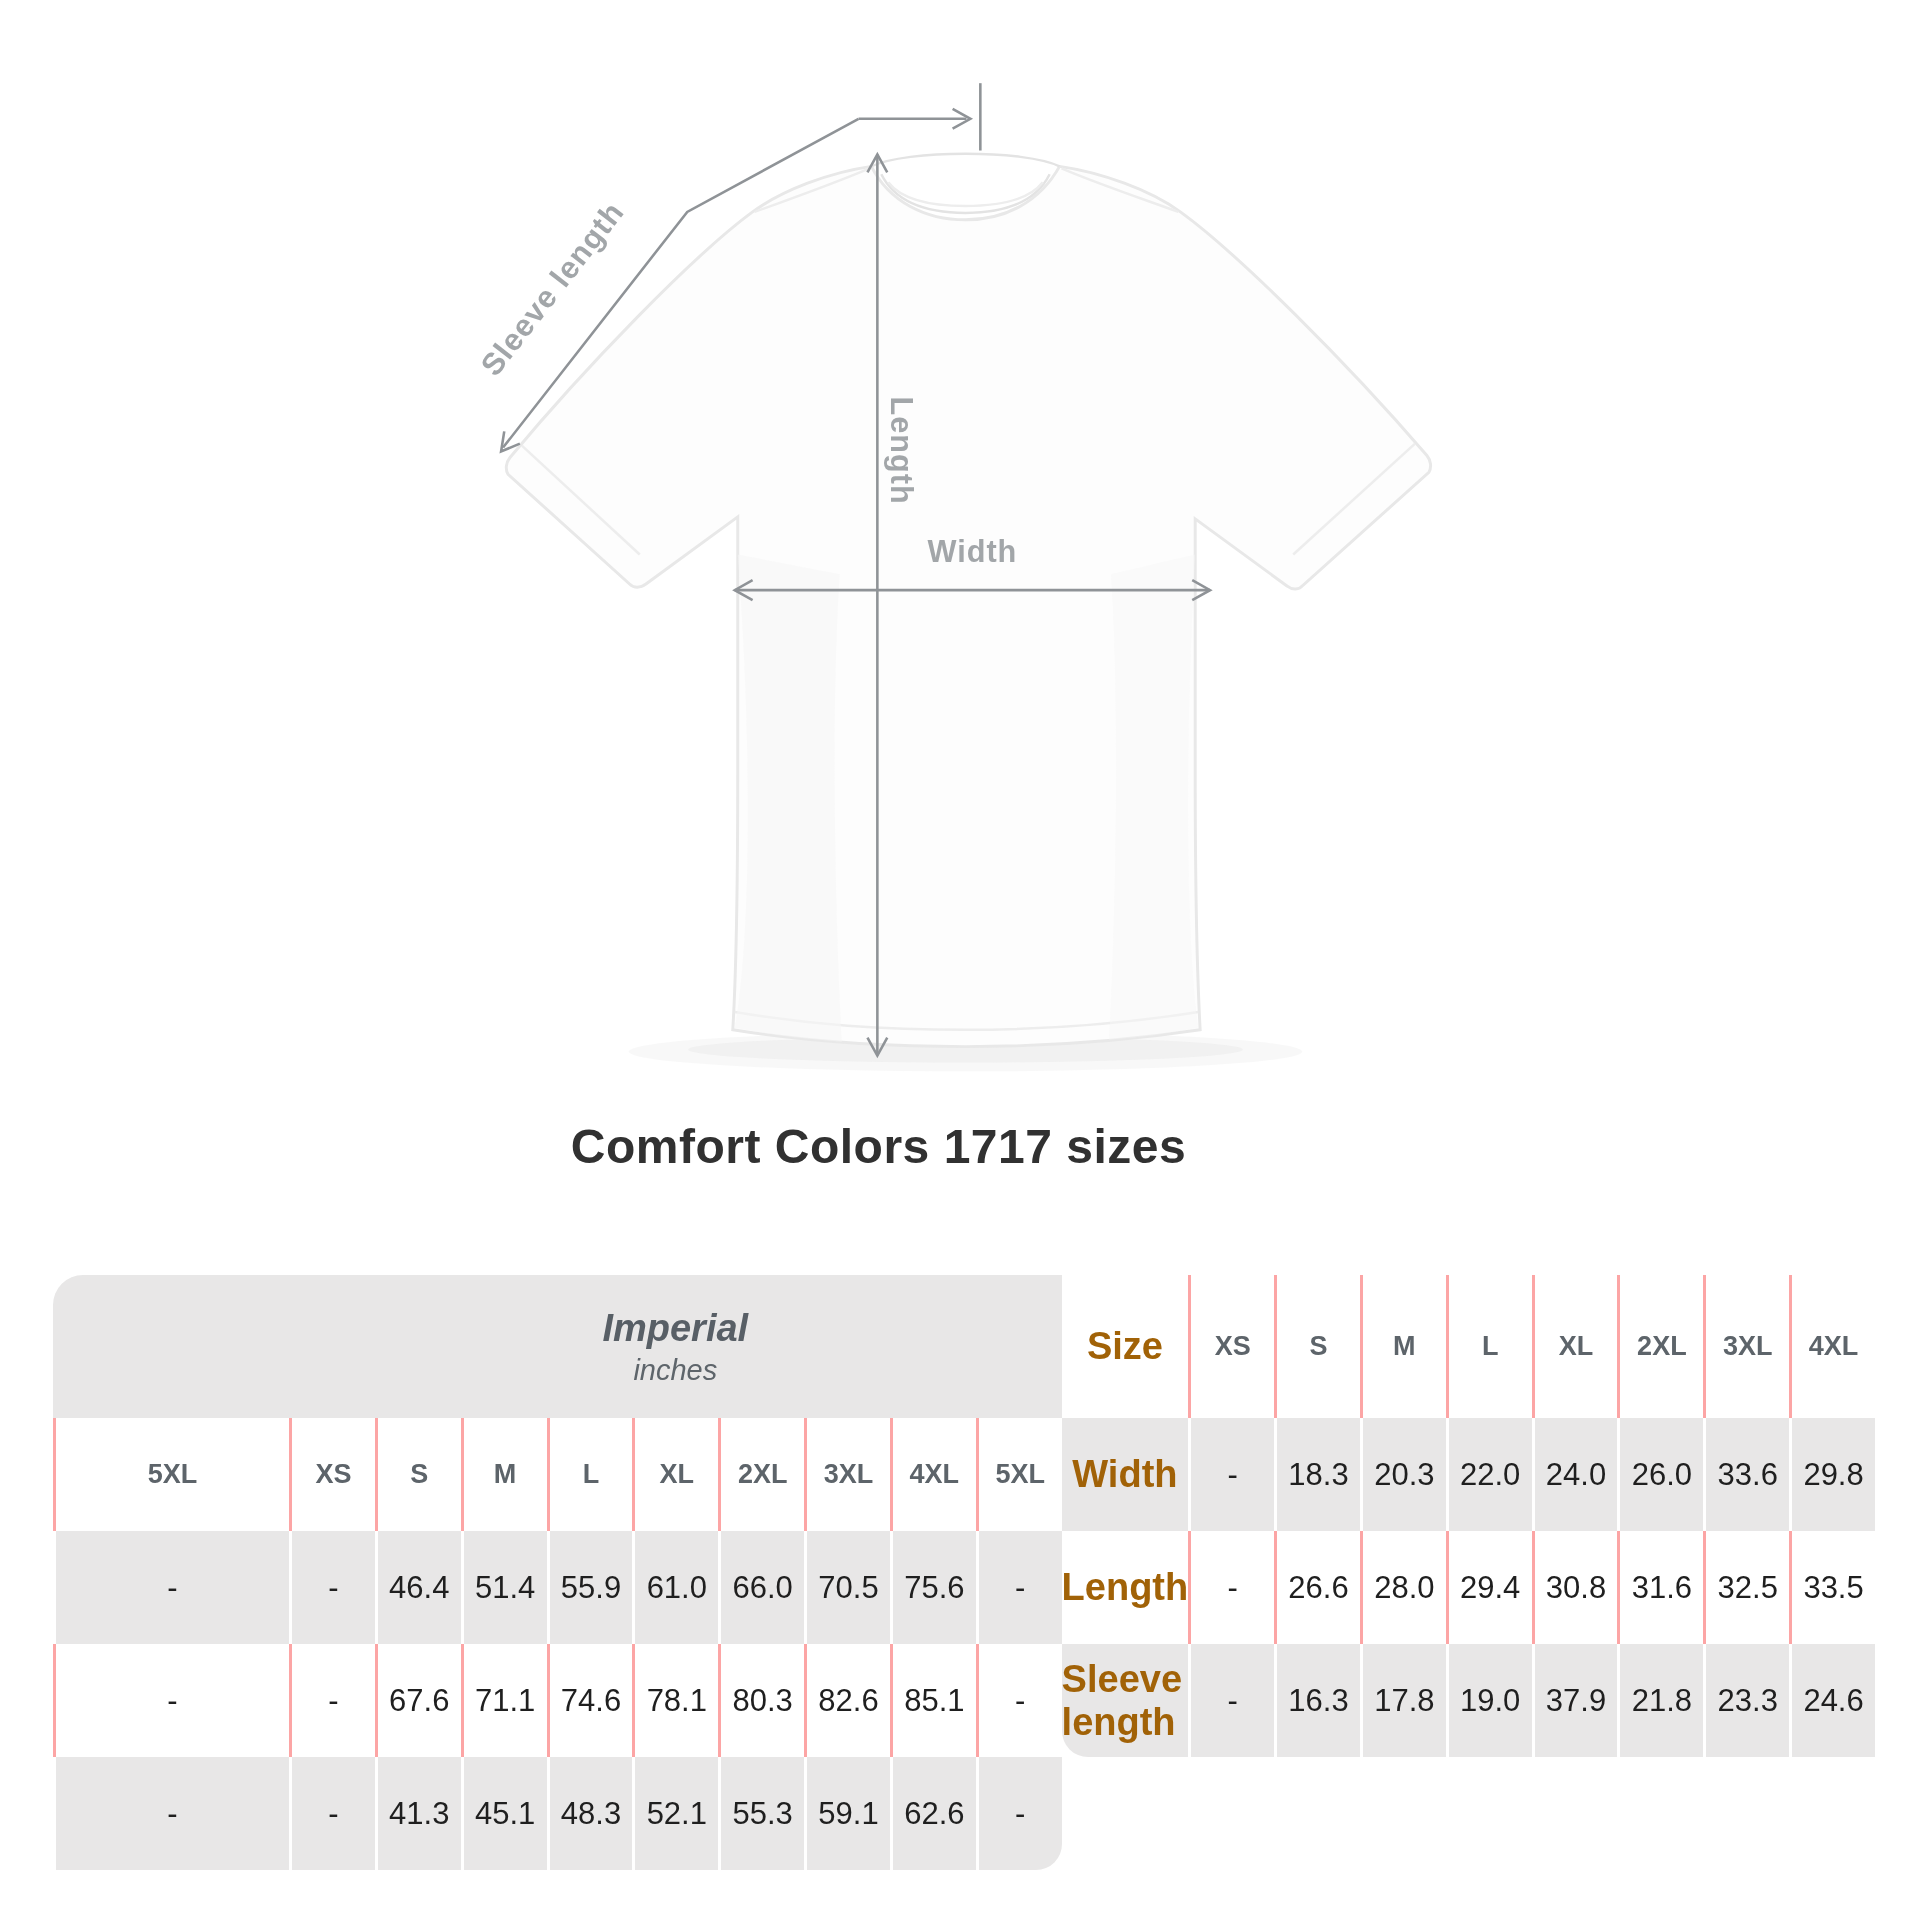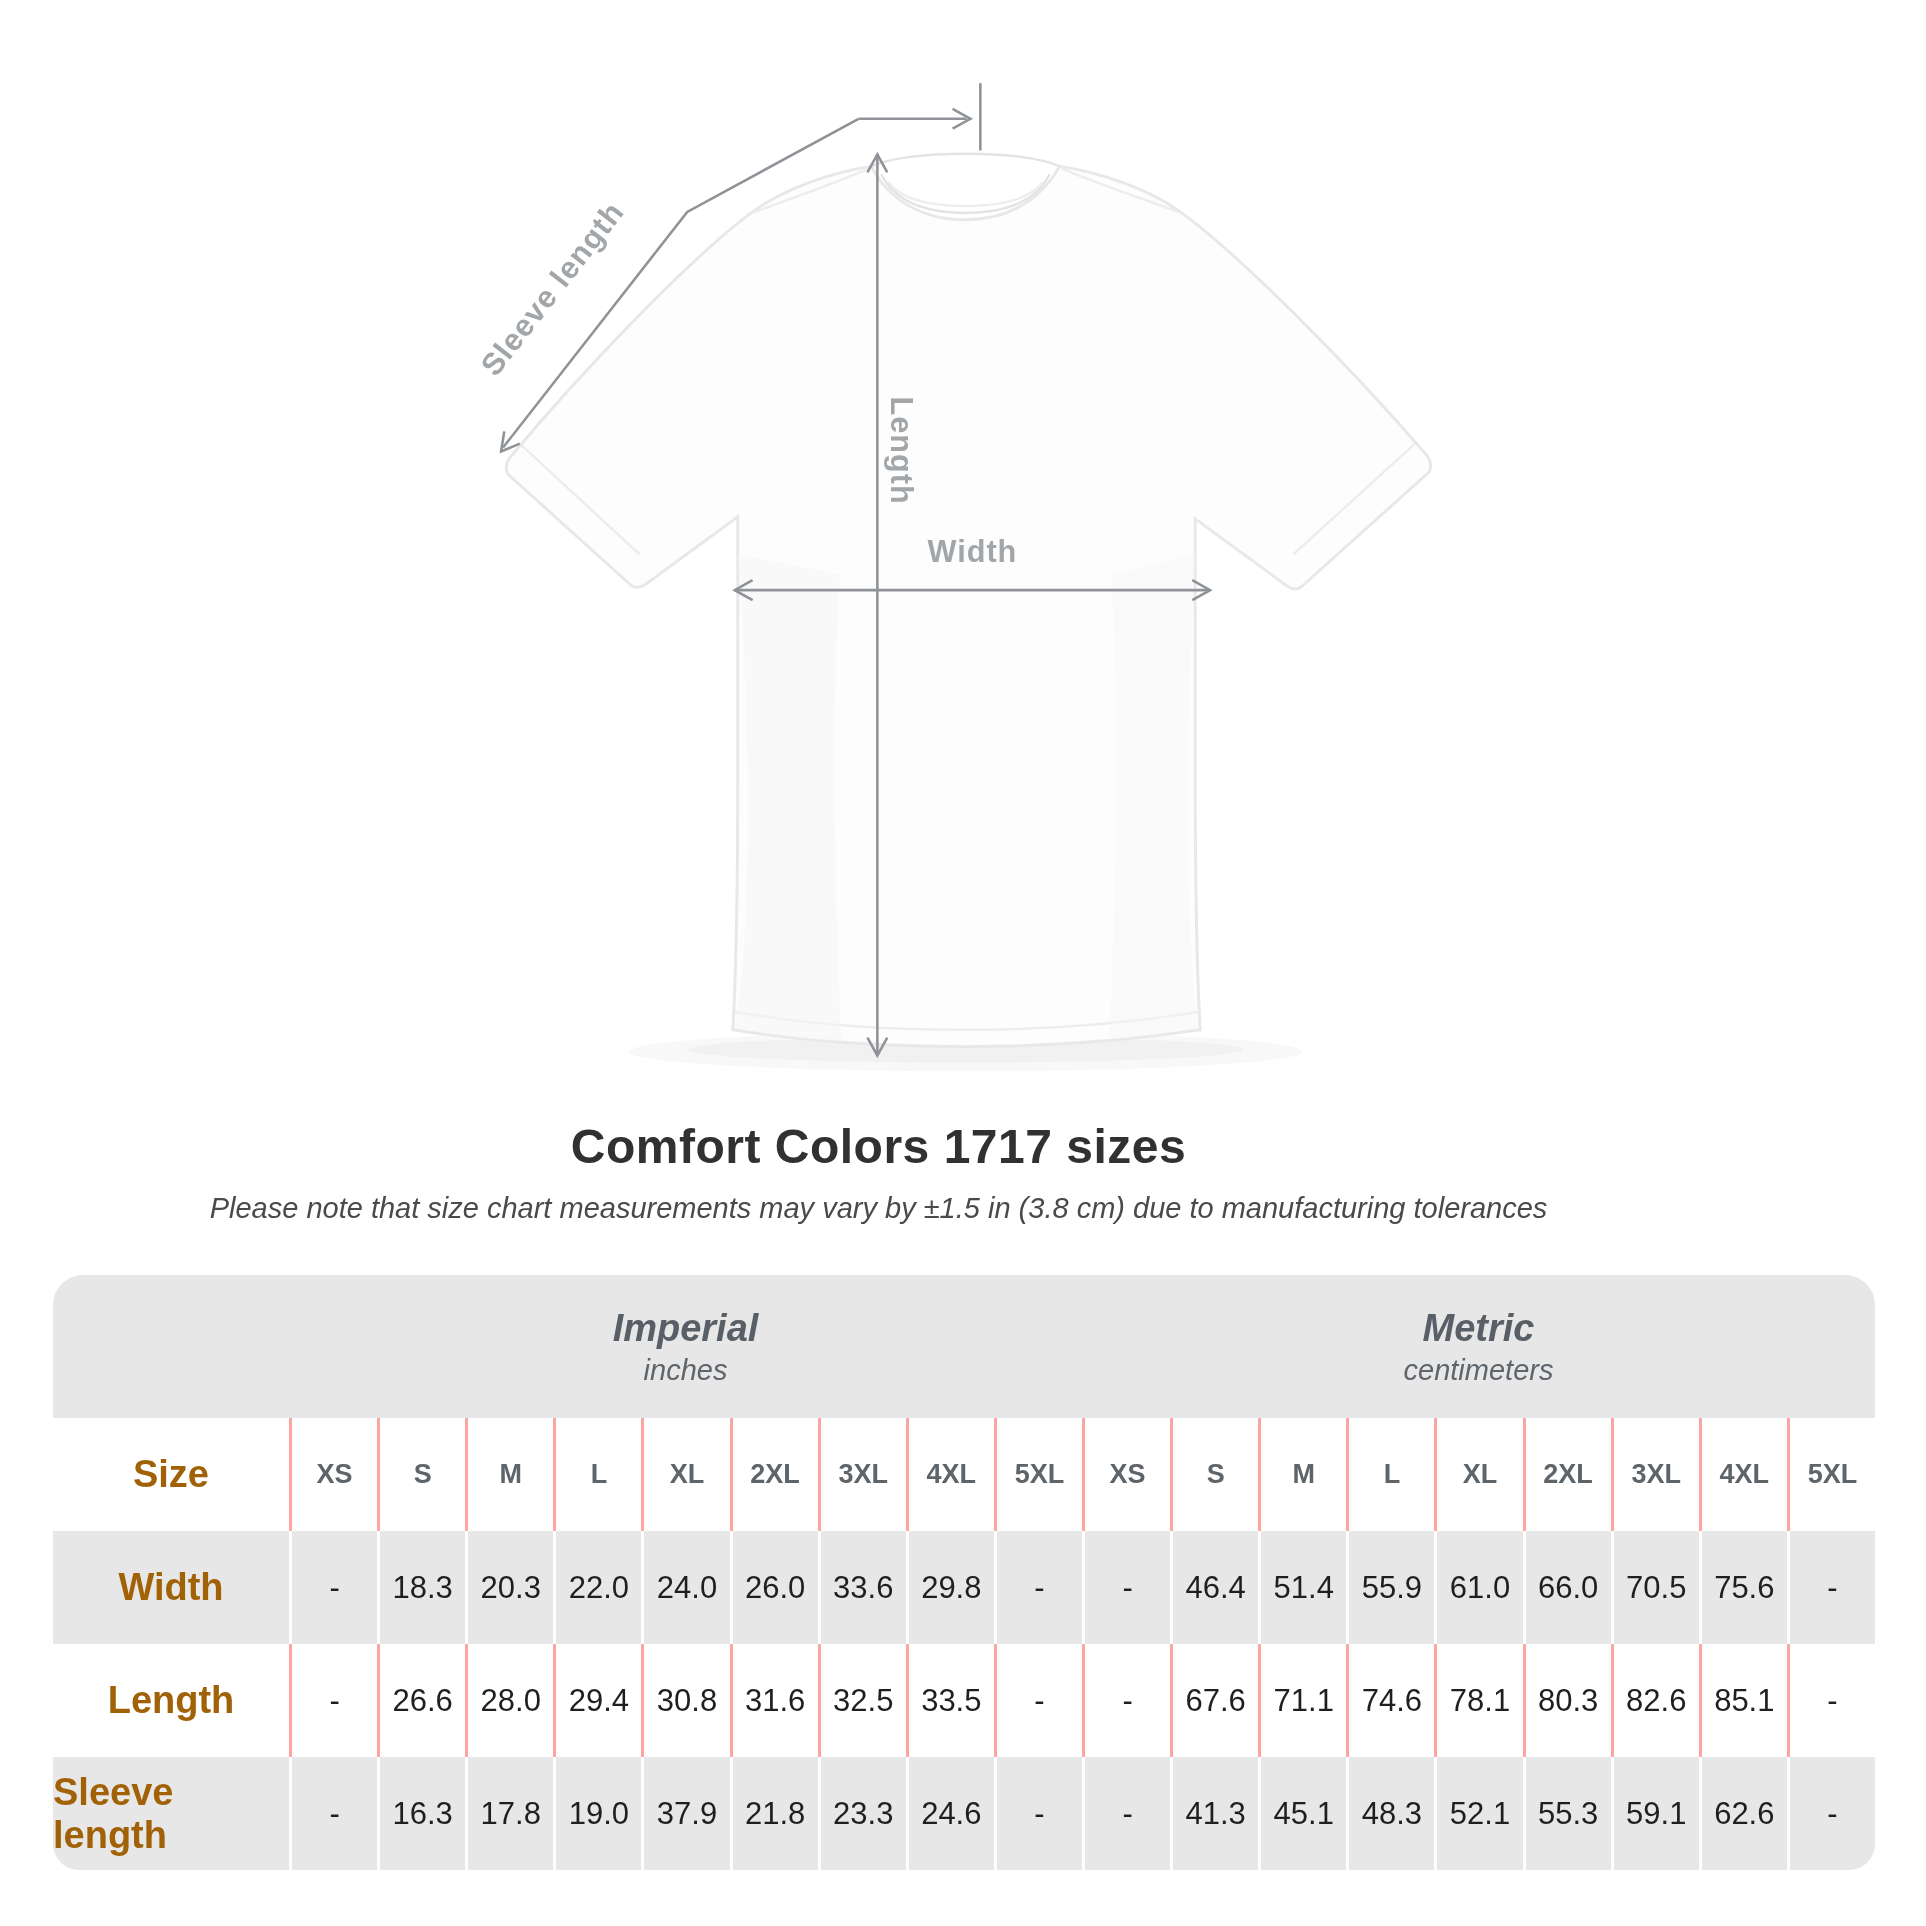--- a/index.html
+++ b/index.html
@@ -132,32 +132,27 @@
             <path class="ann-line" d="M -18 -10 L 0 0 L -18 10"></path>
           </g>
       </g>
       <text class="ann-text" text-anchor="middle" transform="translate(566 298) rotate(-52)">Sleeve length</text>
     </g>
   </svg>
 </div>
 
 <div class="heading">
   <div class="page-title">Comfort Colors 1717 sizes</div>
-  <div class="page-subtitle">Please note that size chart measurements may vary by ±1.5 in (3.8 cm) due to manufacturing tolerances</div>
 </div>
 
 <div class="size-table">
     <div class="cell band corner-tl"></div>
     <div class="cell band section-header ">
       <div class="sec-label">Imperial</div>
       <div class="sec-sub">inches</div>
-    </div>
-    <div class="cell band section-header corner-tr">
-      <div class="sec-label">Metric</div>
-      <div class="sec-sub">centimeters</div>
     </div>
     <div class="cell white label-cell">Size</div>
     <div class="cell white sep-gray col-header">XS</div>
     <div class="cell white sep-gray col-header">S</div>
     <div class="cell white sep-gray col-header">M</div>
     <div class="cell white sep-gray col-header">L</div>
     <div class="cell white sep-gray col-header">XL</div>
     <div class="cell white sep-gray col-header">2XL</div>
     <div class="cell white sep-gray col-header">3XL</div>
     <div class="cell white sep-gray col-header">4XL</div>

